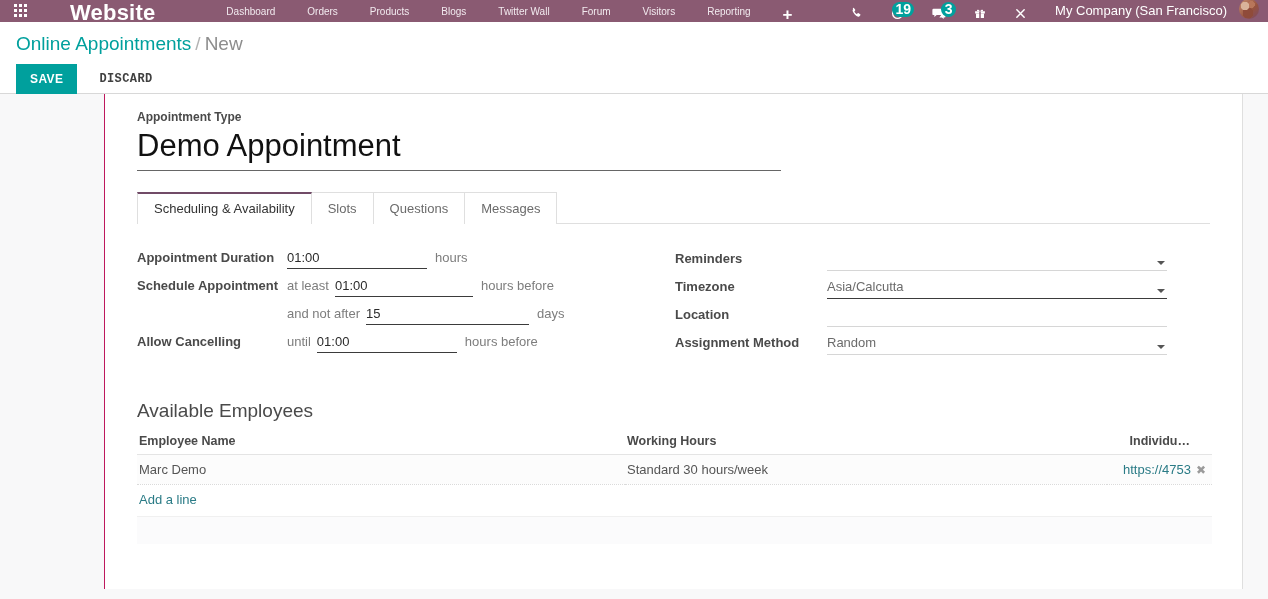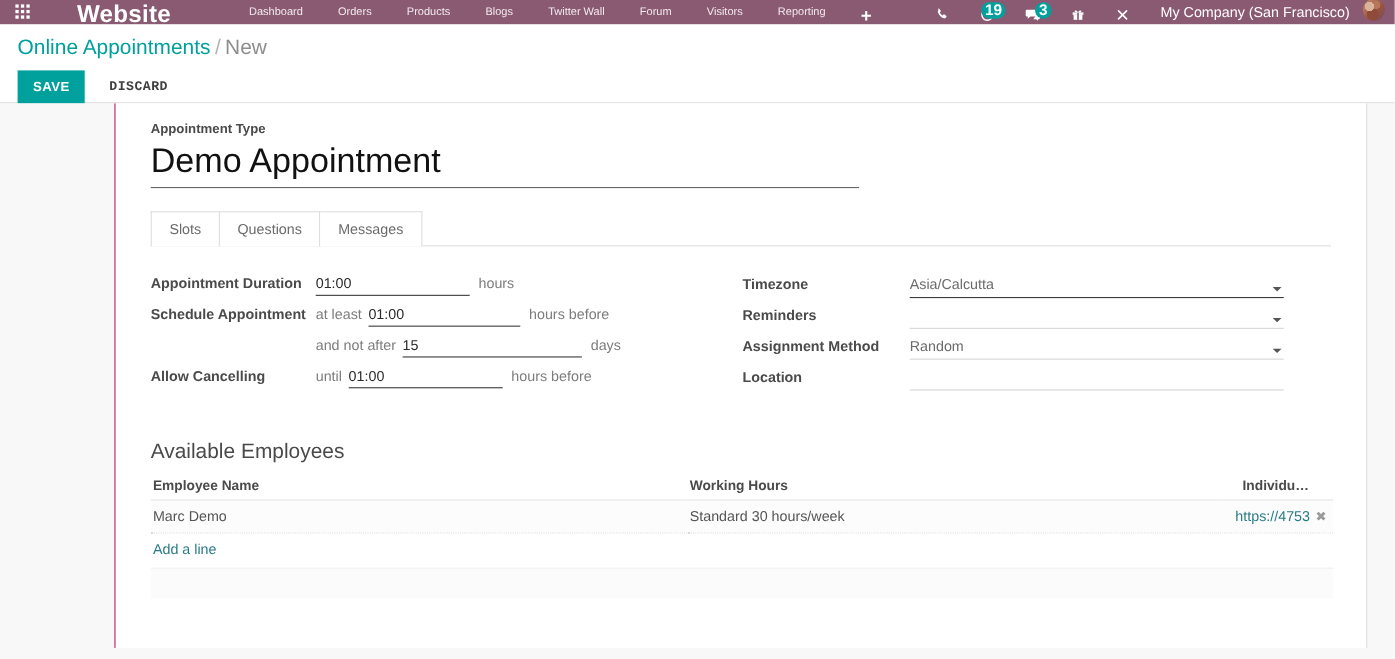--- a/index.html
+++ b/index.html
@@ -417,20 +417,21 @@
 </div>
 
 <div class="sheet-wrap">
   <div class="sheet">
 
     <div class="field-label-small">Appointment Type</div>
     <input class="title-input" value="Demo Appointment" style="">
 
     
     <div class="tabs">
+      <div class="tab active">Scheduling &amp; Availability</div>
       <div class="tab">Slots</div>
       <div class="tab">Questions</div>
       <div class="tab">Messages</div>
     </div>
 
     
     <div class="form-cols">
 
       <div class="col-left">
         <div class="frow">
@@ -464,47 +465,47 @@
           <span class="fval">
             <span class="prefix">until</span>
             <input class="inp w-until" value="01:00" style="">
             <span class="suffix">hours before</span>
           </span>
         </div>
       </div>
 
       <div class="col-right">
         <div class="frow">
+          <span class="flabel">Reminders</span>
+          <span class="sel-wrap faint">
+            <span class="sel">&nbsp;</span>
+            <span class="caret"></span>
+          </span>
+        </div>
+
+        <div class="frow">
           <span class="flabel">Timezone</span>
           <span class="sel-wrap strong">
             <span class="sel">Asia/Calcutta</span>
             <span class="caret"></span>
           </span>
         </div>
 
         <div class="frow">
-          <span class="flabel">Reminders</span>
+          <span class="flabel">Location</span>
           <span class="sel-wrap faint">
             <span class="sel">&nbsp;</span>
-            <span class="caret"></span>
           </span>
         </div>
 
         <div class="frow">
           <span class="flabel">Assignment Method</span>
           <span class="sel-wrap faint">
             <span class="sel">Random</span>
             <span class="caret"></span>
-          </span>
-        </div>
-
-        <div class="frow">
-          <span class="flabel">Location</span>
-          <span class="sel-wrap faint">
-            <span class="sel">&nbsp;</span>
           </span>
         </div>
       </div>
     </div>
 
     
     <div class="section-title">Available Employees</div>
 
     <table class="emp">
       <thead>

